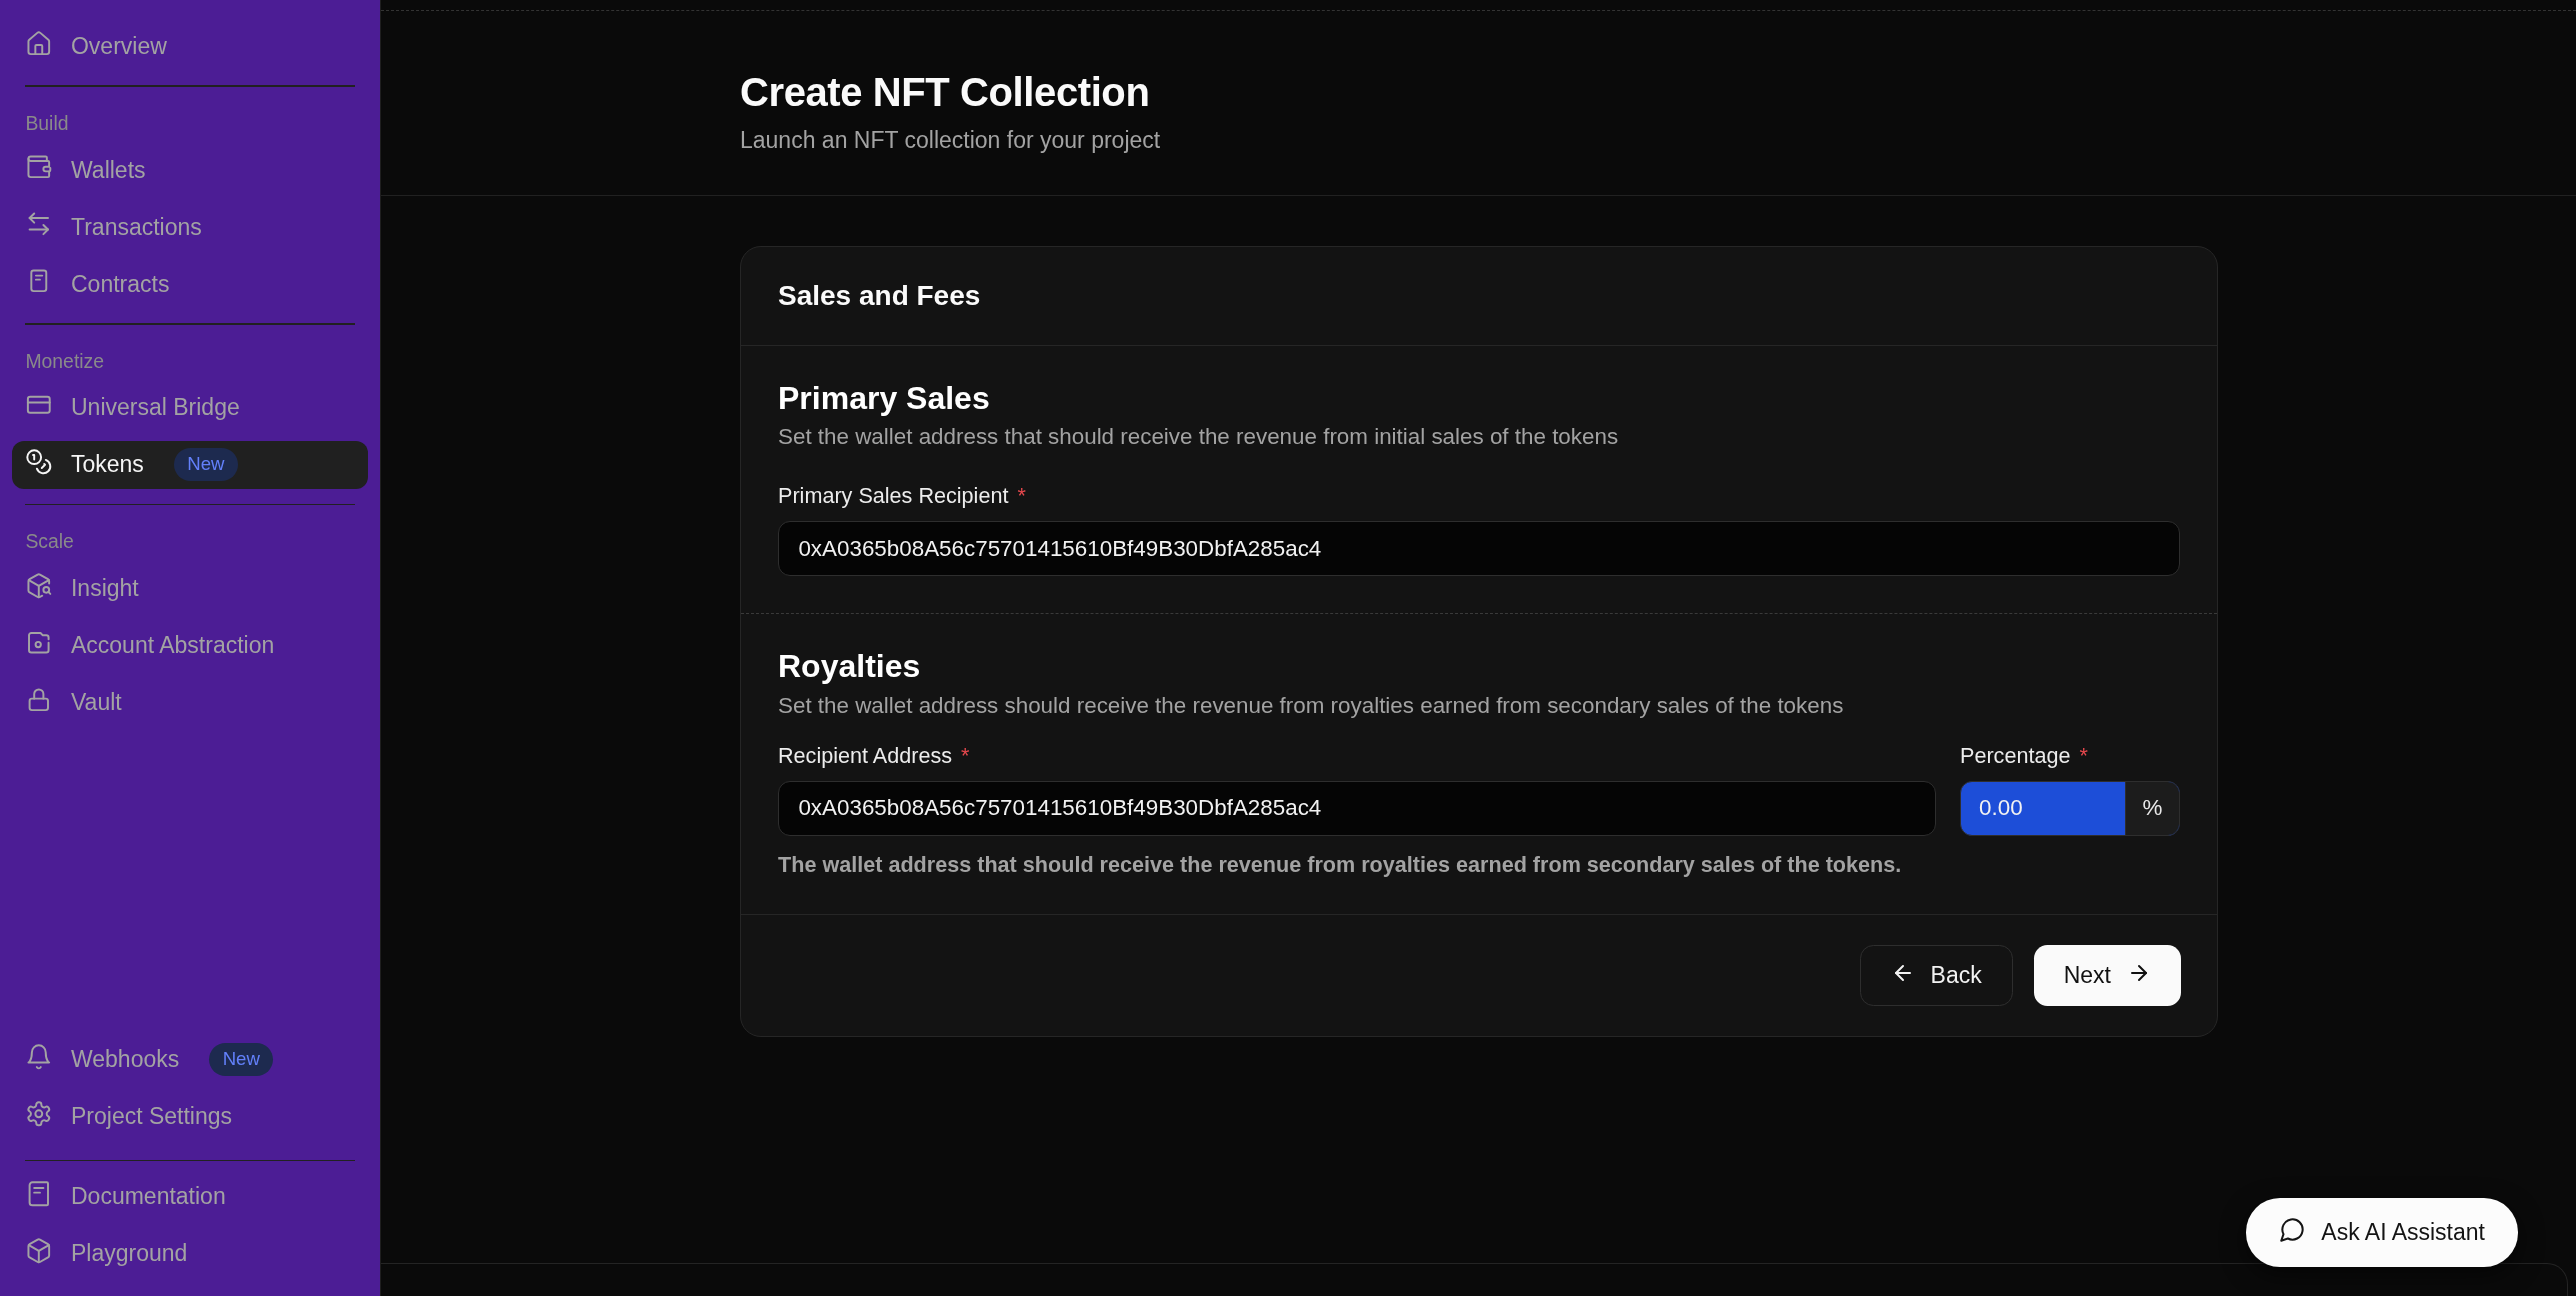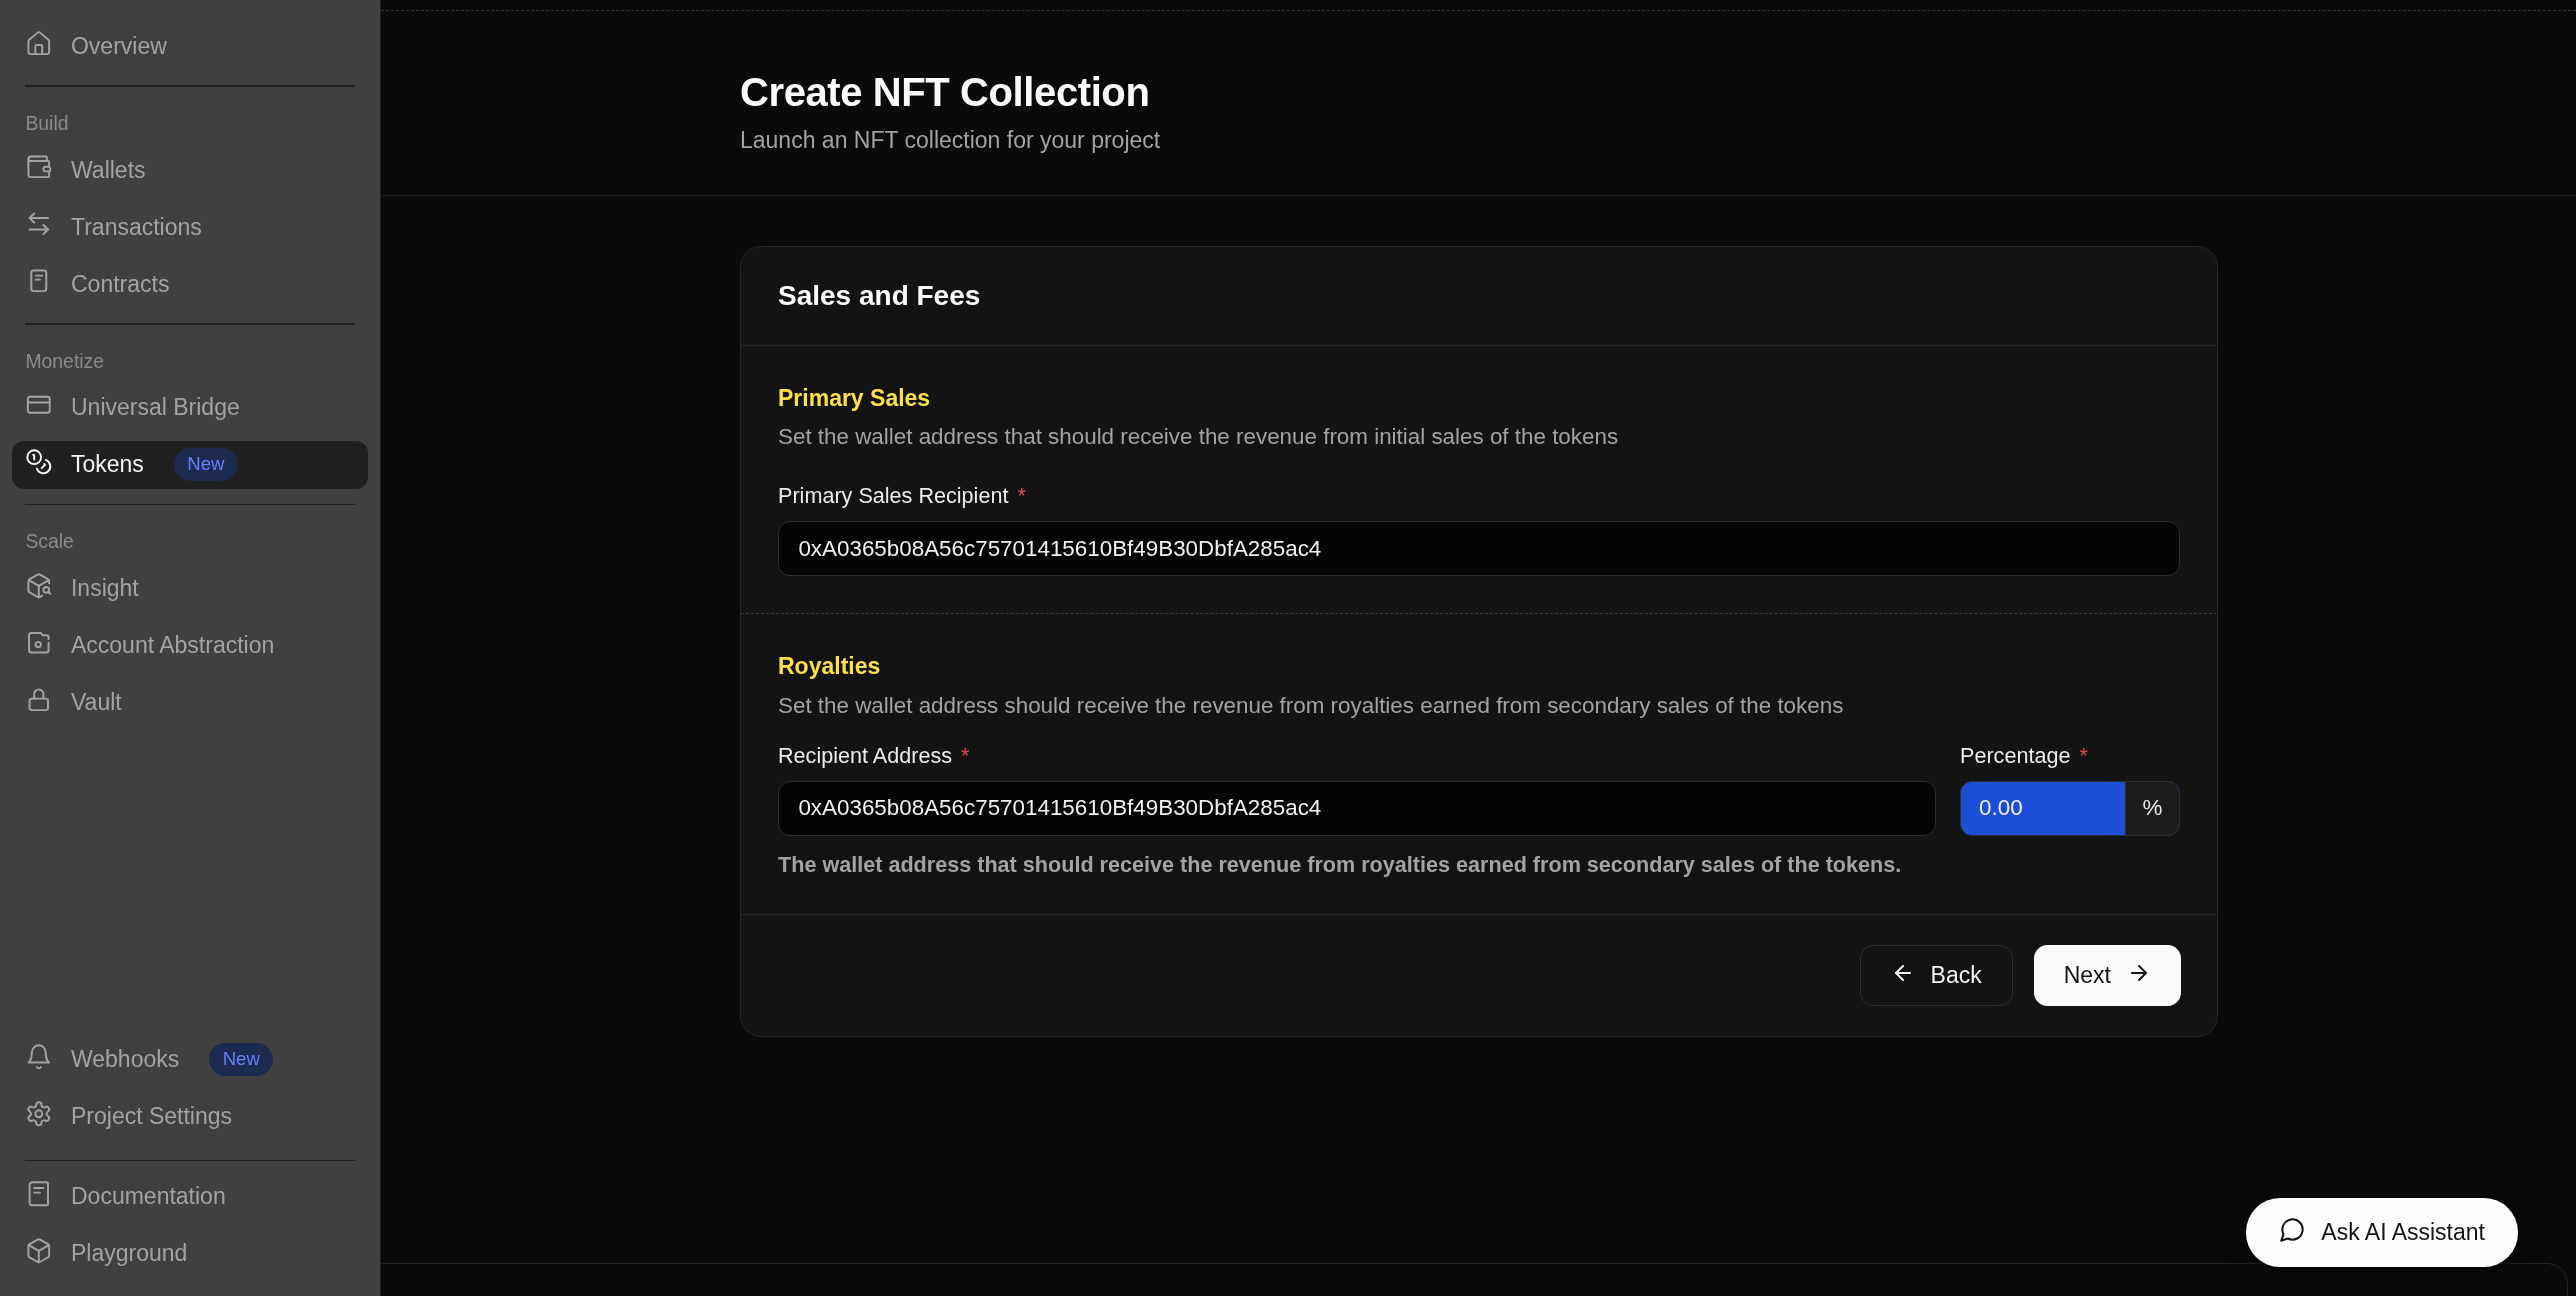--- a/index.html
+++ b/index.html
@@ -8,21 +8,21 @@
     width: 2576px; height: 1297px; overflow: hidden;
     font-family: "Liberation Sans", sans-serif;
     color: #f2f2f2;
     -webkit-font-smoothing: antialiased;
   }
   .app { position: relative; width: 2576px; height: 1297px; background: #0a0a0a; }
 
   
   .sidebar {
     position: absolute; left: 0; top: 0; bottom: 0; width: 381px;
-    background: #404040; border-right: 1.5px solid #1f1f1f;
+    background: #4c1d95; border-right: 1.5px solid #1f1f1f;
     display: flex; flex-direction: column;
     padding: 22.4px 12px 19.4px;
   }
   .nav-item {
     display: flex; align-items: center; gap: 18px;
     height: 48px; padding: 0 13.4px; border-radius: 12px;
     color: #a3a3a3; font-size: 23px; cursor: pointer; flex: none;
   }
   .nav-item + .nav-item { margin-top: 9px; }
   .nav-item svg { width: 27.6px; height: 27.6px; flex: none; }
@@ -53,21 +53,21 @@
 
   .content { padding: 50px 358px 0 359px; }
   .card {
     background: #131313; border: 1.5px solid #262626; border-radius: 21px;
     overflow: hidden;
   }
   .card-header { padding: 33px 37px; border-bottom: 1.5px solid #262626; }
   .card-title { font-size: 28px; font-weight: 600; color: #fafafa; }
   .card-section { padding: 37px; }
   .card-section.dashed-sep { border-top: 1.5px dashed #3a3a3a; }
-  .section-heading { font-size: 23px; font-weight: 600; margin: 0; color: #fde047; line-height: 30px; }
+  .section-heading { font-size: 32px; font-weight: 600; margin: 0; color: #ffffff; line-height: 30px; }
   .section-desc { font-size: 22.4px; color: #a3a3a3; margin-top: 10.4px; line-height: 27px; }
   .field-label { display: flex; align-items: baseline; gap: 9px; font-size: 21.6px; font-weight: 500; color: #ececec; }
   .field-label.solo { margin-top: 33px; }
   .req { color: #e5484d; }
   .text-input {
     margin-top: 12px; width: 100%; height: 55px;
     background: #050505; border: 1.5px solid #2e2e2e; border-radius: 12px;
     color: #f2f2f2; font-size: 22.4px; padding: 0 19.4px;
     font-family: inherit; outline: none; display: block;
   }

